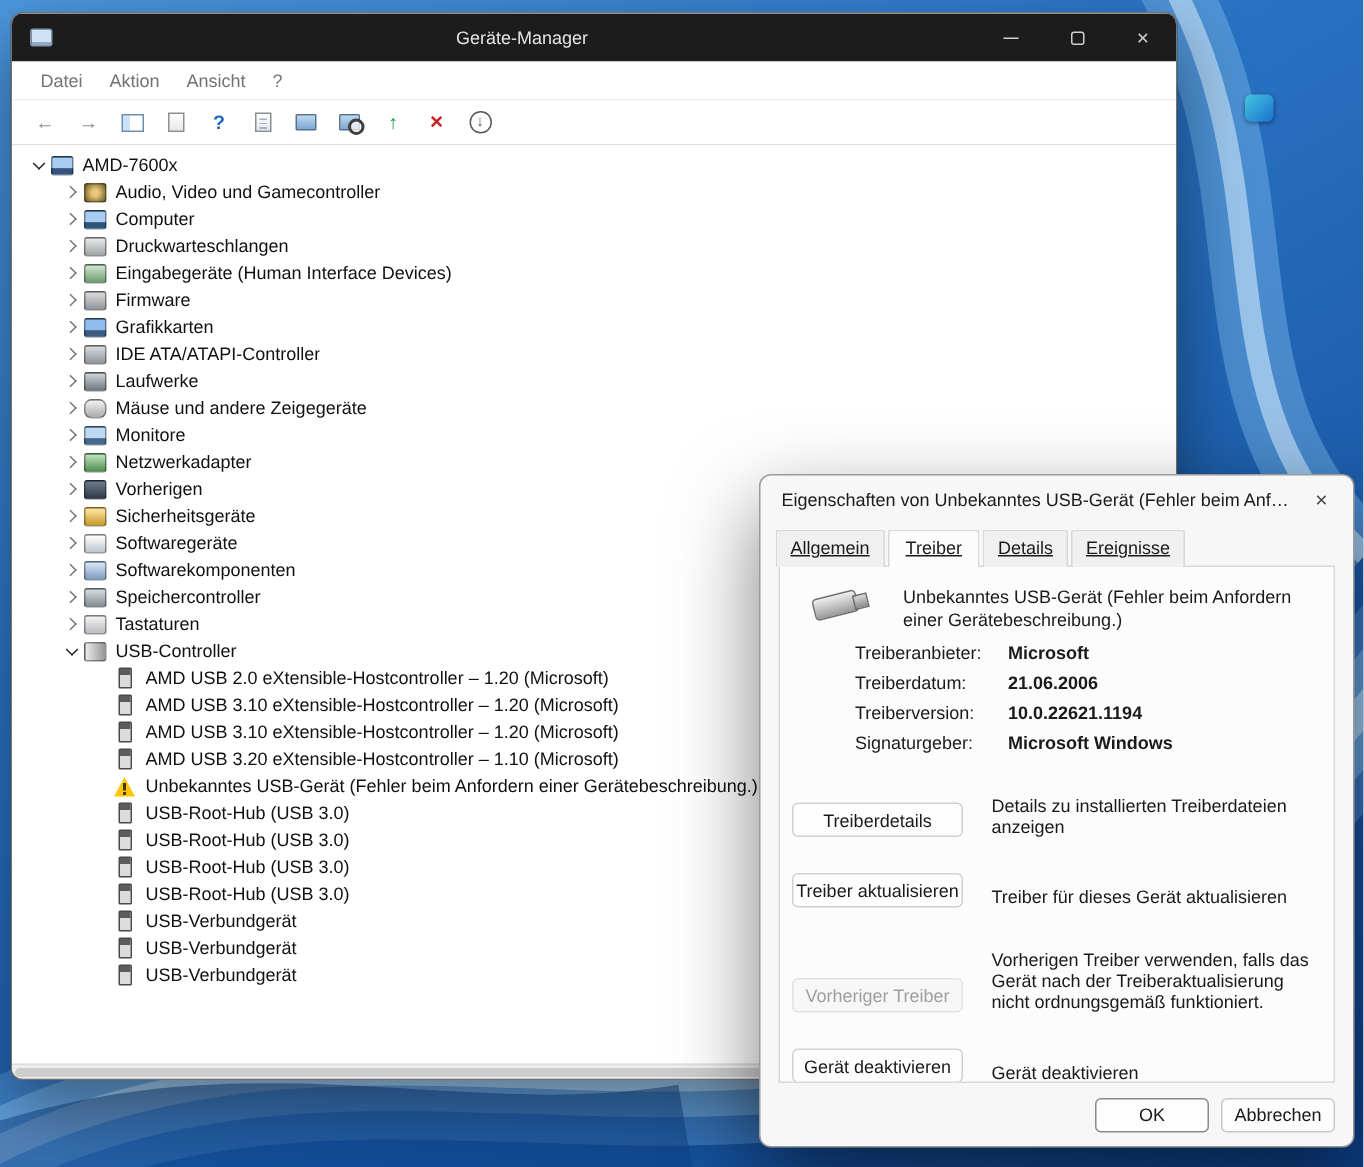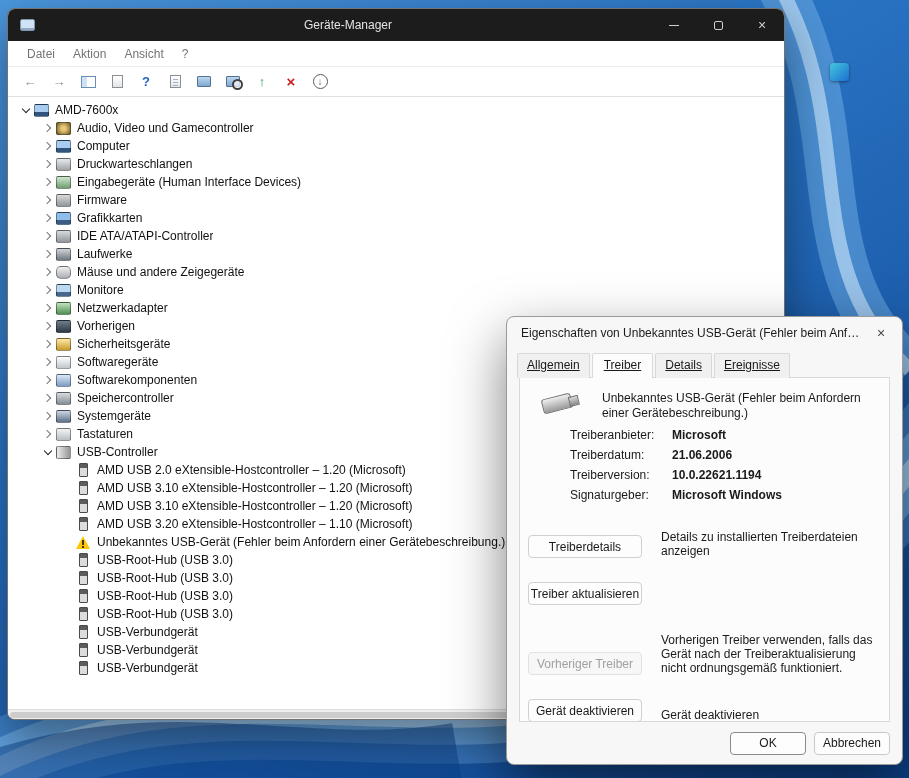--- a/index.html
+++ b/index.html
@@ -256,25 +256,20 @@
           <span class="ticon i-comp"></span>
           <span class="tl">Softwarekomponenten</span>
         </div>
       <div class="trow l1">
           <span class="chev"></span>
           <span class="ticon i-stor"></span>
           <span class="tl">Speichercontroller</span>
         </div>
       <div class="trow l1">
           <span class="chev"></span>
-          <span class="ticon i-sys"></span>
-          <span class="tl">Systemgeräte</span>
-        </div>
-      <div class="trow l1">
-          <span class="chev"></span>
           <span class="ticon i-kbd"></span>
           <span class="tl">Tastaturen</span>
         </div>
       <div class="trow l1">
           <span class="chev exp"></span>
           <span class="ticon i-usbc"></span>
           <span class="tl">USB-Controller</span>
         </div>
       <div class="trow l2">
           <span class="ticon i-usb"></span>
@@ -372,20 +367,21 @@
             <span class="fvalue">Microsoft Windows</span>
           </div>
       </div>
 
       <div class="arow">
         <button class="abtn">Treiberdetails</button>
         <div class="adesc">Details zu installierten Treiberdateien anzeigen</div>
       </div>
       <div class="arow">
         <button class="abtn">Treiber aktualisieren</button>
+        <div class="adesc">Treiber für dieses Gerät aktualisieren</div>
       </div>
       <div class="arow">
         <button class="abtn disabled" disabled="">Vorheriger Treiber</button>
         <div class="adesc">Vorherigen Treiber verwenden, falls das Gerät nach der Treiberaktualisierung nicht ordnungsgemäß funktioniert.</div>
       </div>
       <div class="arow">
         <button class="abtn">Gerät deaktivieren</button>
         <div class="adesc">Gerät deaktivieren</div>
       </div>
       <div class="arow">

